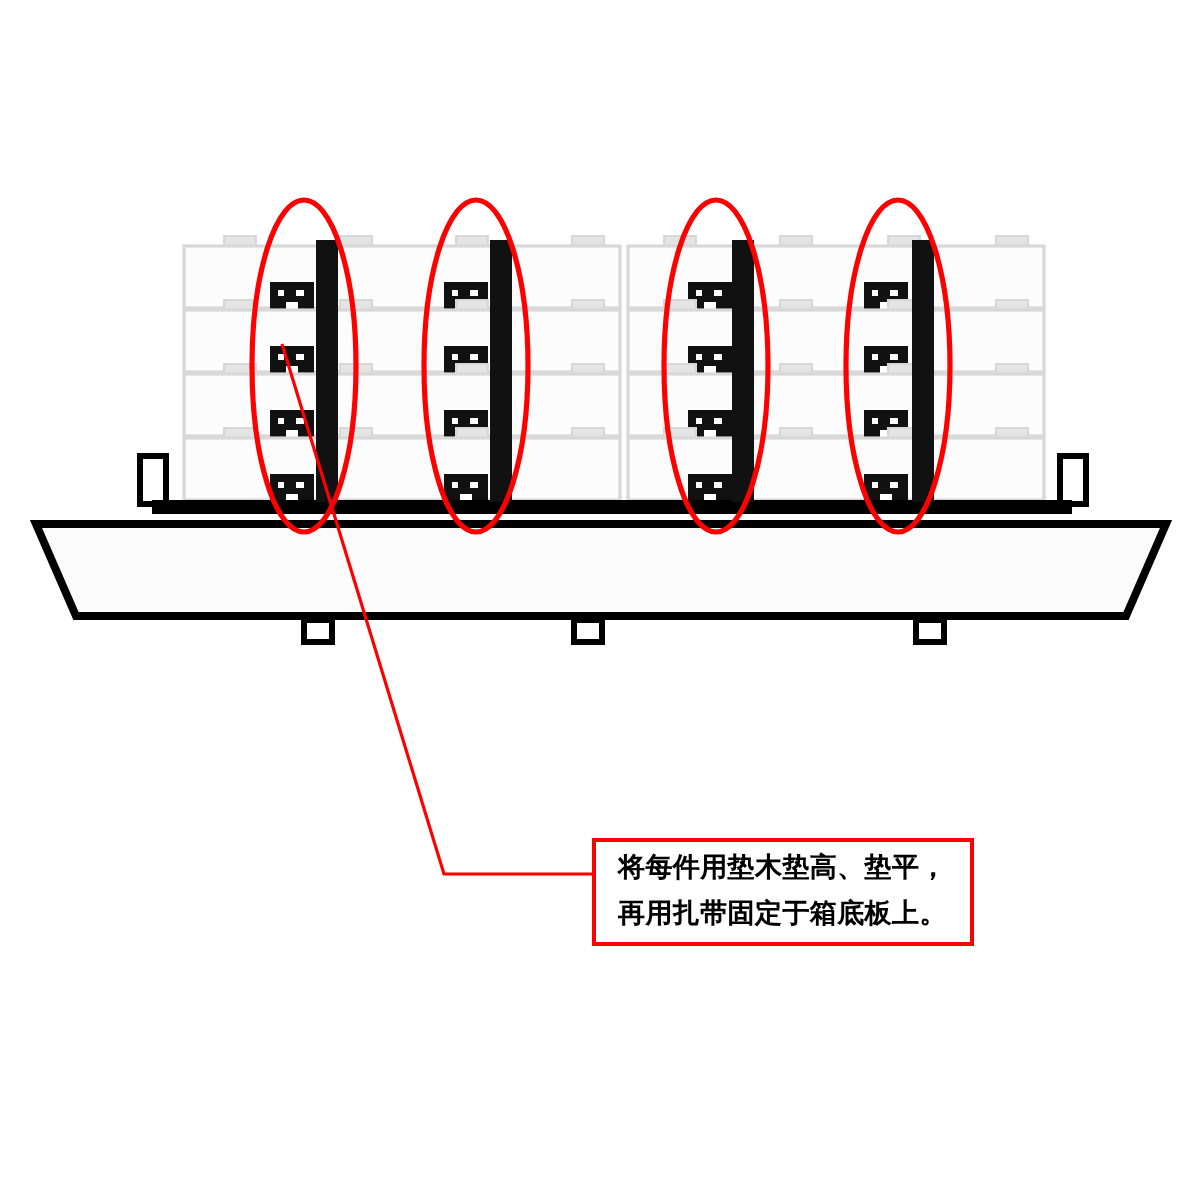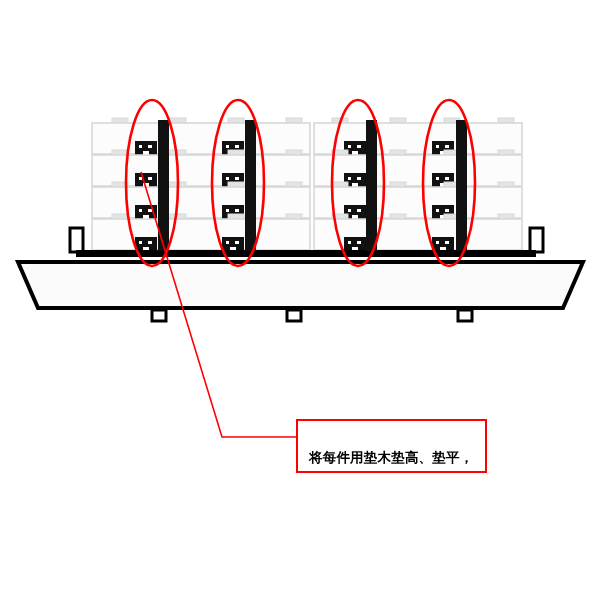--- a/index.html
+++ b/index.html
@@ -30,21 +30,21 @@
     position: absolute;
     left: 296px;
     top: 419px;
     width: 191px;
     height: 54px;
     box-sizing: border-box;
     border: 2px solid #ff0000;
     background: #ffffff;
     display: flex;
     flex-direction: column;
-    justify-content: flex-end;
+    justify-content: center;
     padding: 2px 22px 2px 11px;
   }
   #annotation-box .ann-line {
     font-family: "DejaVu Sans", "Liberation Sans", sans-serif;
     font-size: 13.5px;
     line-height: 23px;
     color: #000000;
     font-weight: 600;
     white-space: nowrap;
     letter-spacing: 0.2px;
@@ -191,15 +191,16 @@
         <ellipse cx="358" cy="183" rx="26" ry="83" fill="none" stroke="#ff0000" stroke-width="2.6"></ellipse>
         <ellipse cx="449" cy="183" rx="26" ry="83" fill="none" stroke="#ff0000" stroke-width="2.6"></ellipse>
       </g>
 
     <polyline id="leader-line" fill="none" stroke="#ff0000" stroke-width="1.6" points="141,172 222,437 296,437"></polyline>
 
   </svg>
 
   <div id="annotation-box">
     <div class="ann-line">将每件用垫木垫高、垫平，</div>
+    <div class="ann-line">再用扎带固定于箱底板上。</div>
   </div>
 
 </div>
 
 </body></html>

